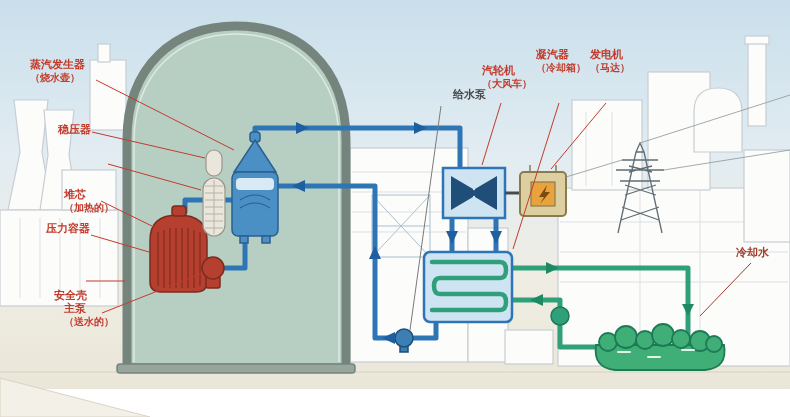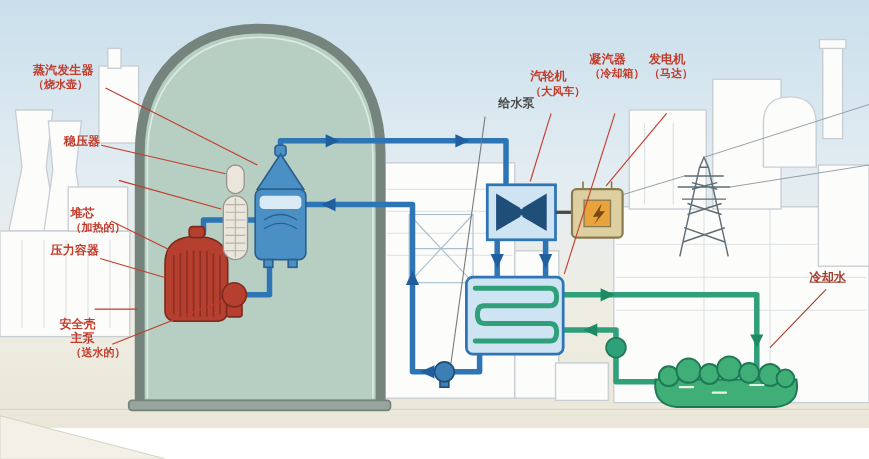--- a/index.html
+++ b/index.html
@@ -6,21 +6,21 @@
   html,body { width:790px; height:417px; overflow:hidden;
     font-family:"Liberation Sans", sans-serif; }
   #stage { position:relative; width:790px; height:389px;
     background:linear-gradient(180deg, var(--sky_top) 0%, #e2ecf2 40%, #efede3 72%, #eae6d8 100%); }
   #stage svg { position:absolute; left:0; top:0; }
 
   .label { position:absolute; color:var(--label_red); font-weight:bold;
     font-size:11px; line-height:13px; white-space:nowrap; }
   .label .sub { font-size:10px; }
   .label.gray { color:var(--label_gray);padding-left:29px; }
-  .label.darkred { color:#a03c2c;text-decoration:underline; }
+  .label.darkred { color:#a03c2c; }
   .label.center { text-align:left; }
 
   
   .bld { fill:#fcfcfb; stroke:#c7ced3; stroke-width:1.2; }
   .bld-line { stroke:#dbe0e4; stroke-width:1; fill:none; }
   .truss { stroke:#a9bfce; stroke-width:1; fill:none; }
   .groundline { stroke:#d8d3c2; stroke-width:1; fill:none; }
   .road { fill:#f3f0e7; stroke:#d8d3c2; stroke-width:1; }
   .containment { fill:var(--containment_green); stroke:var(--containment_outline); stroke-width:9; }
   .containment-inner { fill:none; stroke:#dde9e2; stroke-width:1.5; }

